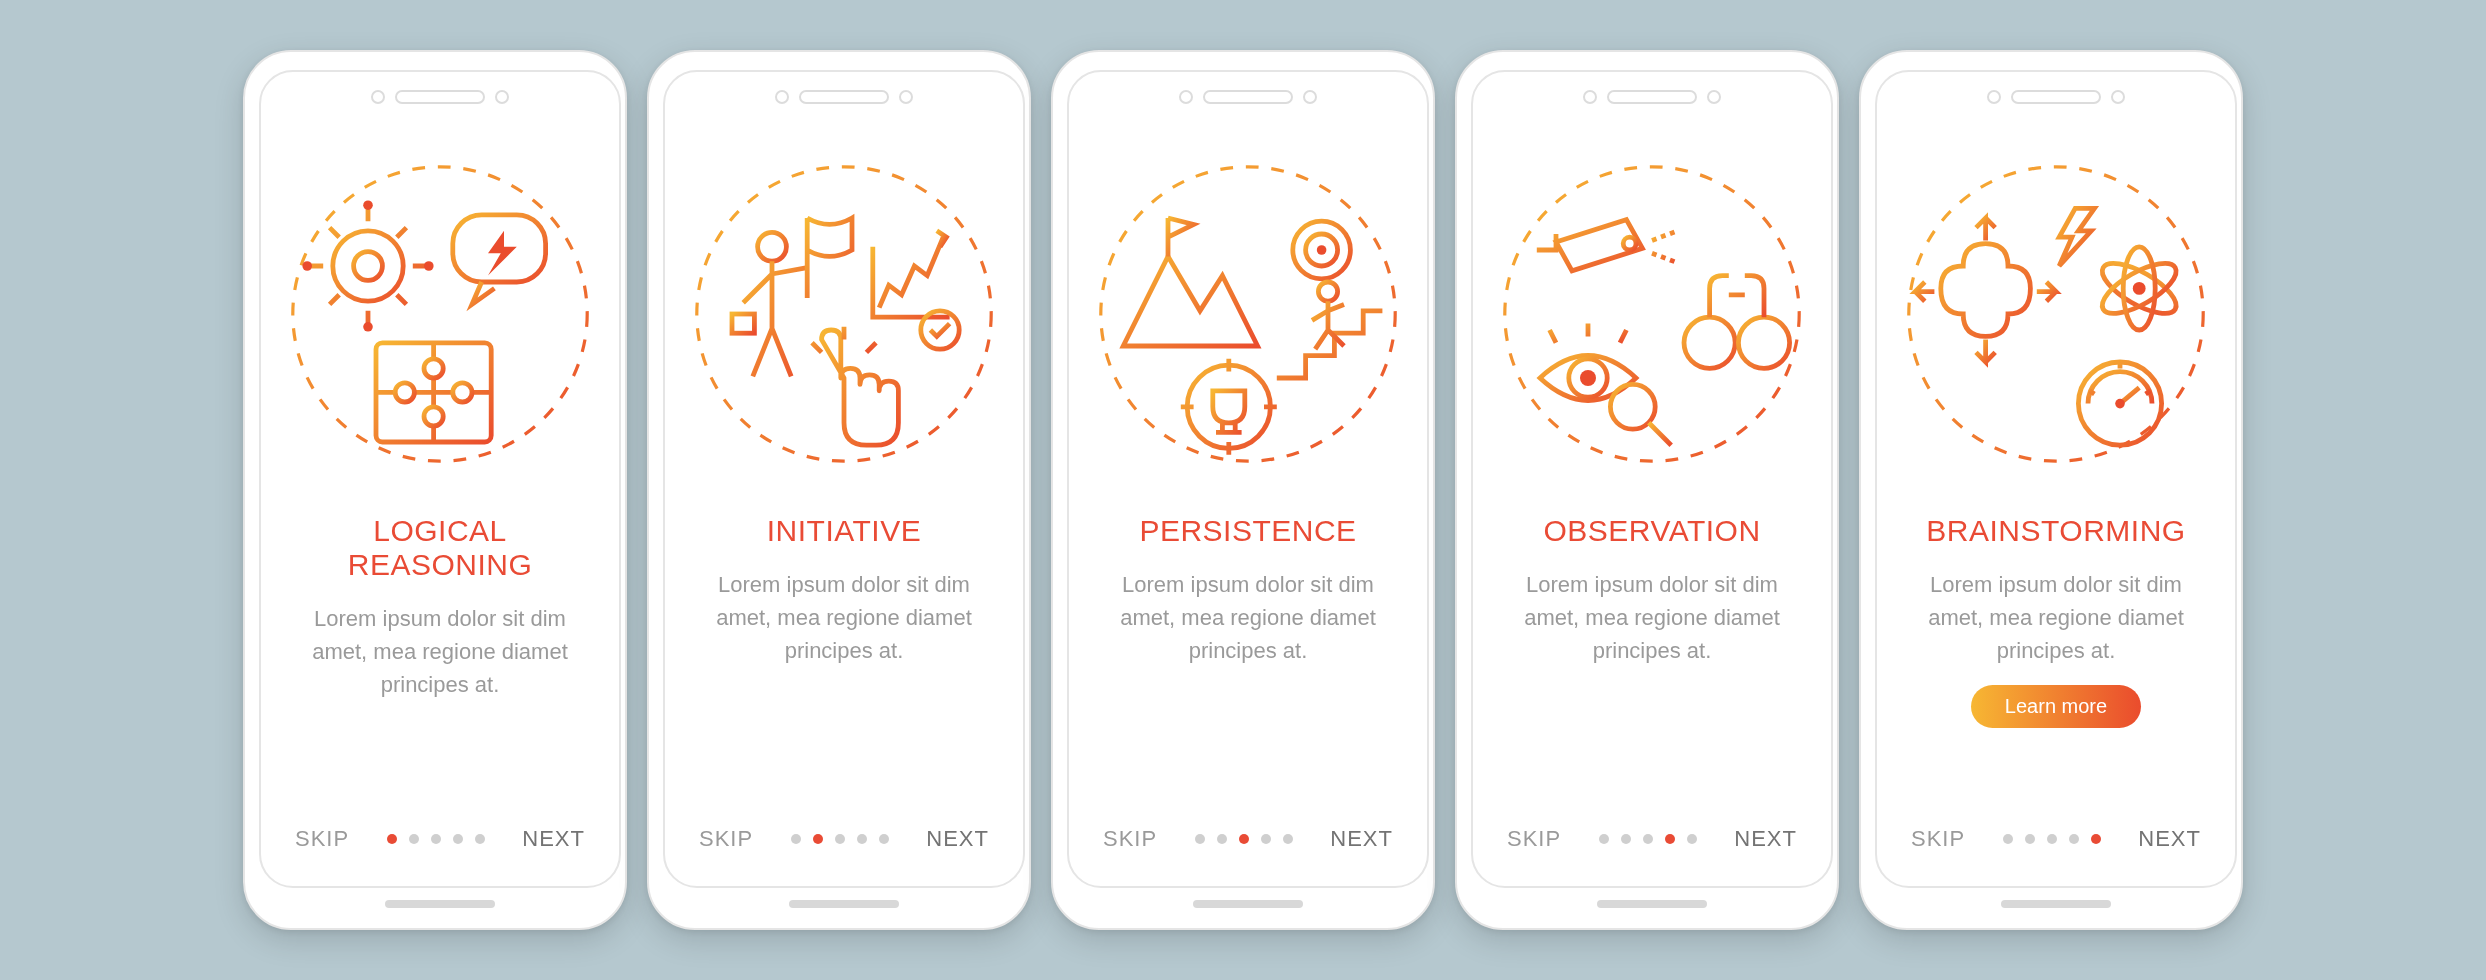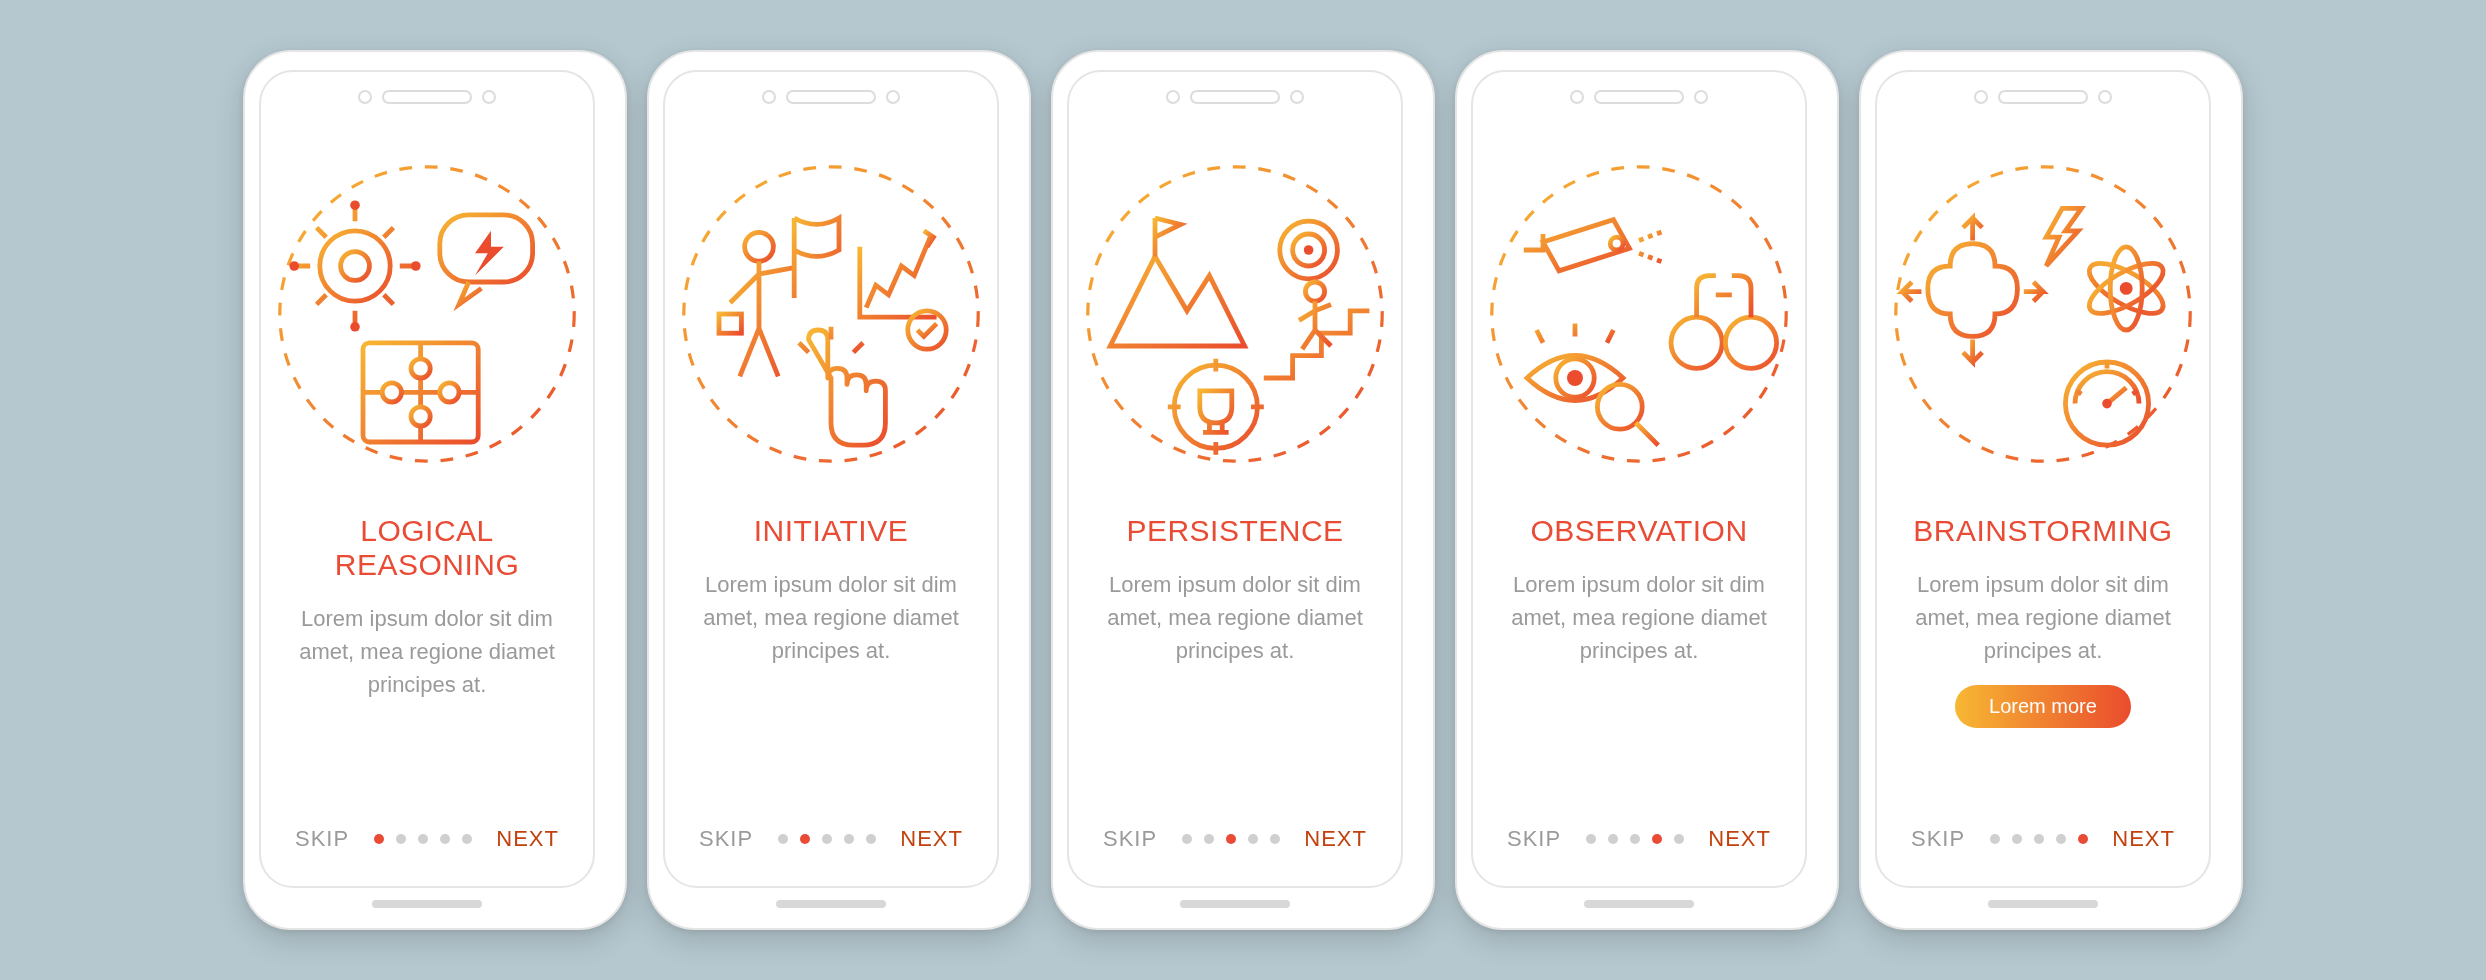--- a/index.html
+++ b/index.html
@@ -22,21 +22,21 @@
     width: 384px;
     height: 880px;
     background: #fff;
     border-radius: 48px;
     box-shadow: 0 10px 30px rgba(0,0,0,0.15), 0 2px 6px rgba(0,0,0,0.08);
     border: 2px solid #e5e5e5;
     position: relative;
     display: flex;
     flex-direction: column;
     align-items: center;
-    padding: 18px 30px 20px 14px;
+    padding: 18px 4px 20px 14px;
   }
   .screen {
     width: 100%;
     flex: 1;
     border: 2px solid #e5e5e5;
     border-radius: 34px;
     display: flex;
     flex-direction: column;
     align-items: center;
     padding: 18px 28px 24px 28px;
@@ -97,21 +97,21 @@
     justify-content: space-between;
     padding: 0 6px 10px 6px;
   }
   .skip, .next {
     font-size: 22px;
     font-weight: 500;
     letter-spacing: 1px;
     cursor: pointer;
   }
   .skip { color: #9a9a9a; }
-  .next { color: #c2410c; }
+  .next { color: #737373; }
   .pager {
     display: flex;
     gap: 12px;
     align-items: center;
   }
   .pager .pd {
     width: 10px; height: 10px; border-radius: 50%;
     background: #cfcfcf;
   }
   .pager .pd.active { background: #e94b35; }
@@ -397,21 +397,21 @@
             <circle cx="140" cy="156" r="26"></circle>
             <path d="M120 156 a20 20 0 0 1 40 0"></path>
             <path d="M140 156 l12 -10"></path>
             <circle cx="140" cy="156" r="3" fill="#ea4c2d" stroke="none"></circle>
             <path d="M124 150 l-3 -2 M156 150 l3 -2 M140 134 v-3"></path>
           </g>
         </svg>
       </div>
       <div class="title">Brainstorming</div>
       <div class="desc">Lorem ipsum dolor sit dim amet, mea regione diamet principes at.</div>
-      <button class="learn-more">Lorem more</button>
+      <button class="learn-more">Learn more</button>
       <div class="nav-row">
         <span class="skip">SKIP</span>
         <div class="pager">
           <span class="pd"></span>
           <span class="pd"></span>
           <span class="pd"></span>
           <span class="pd"></span>
           <span class="pd active"></span>
         </div>
         <span class="next">NEXT</span>

